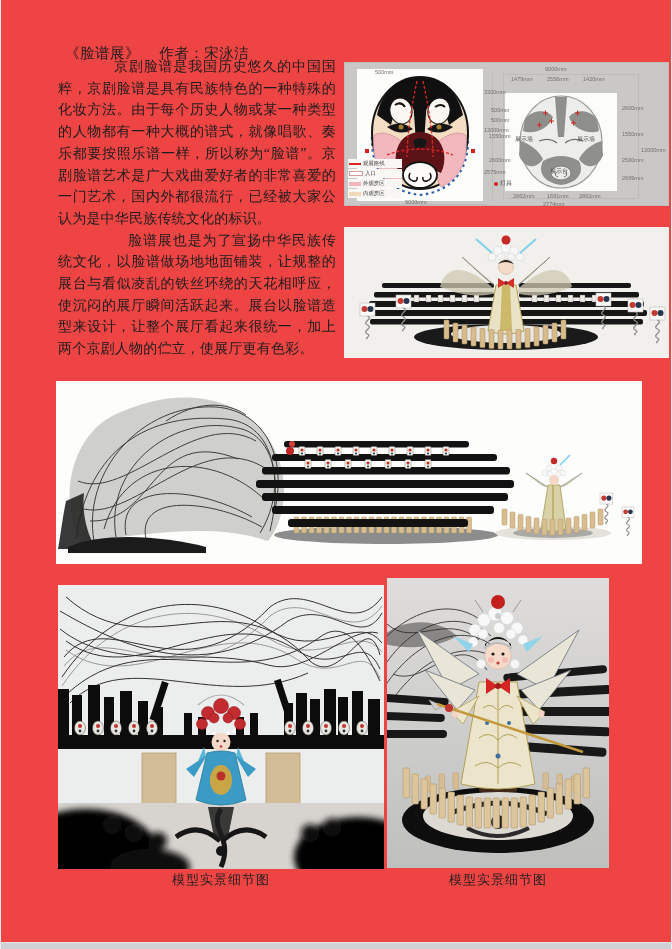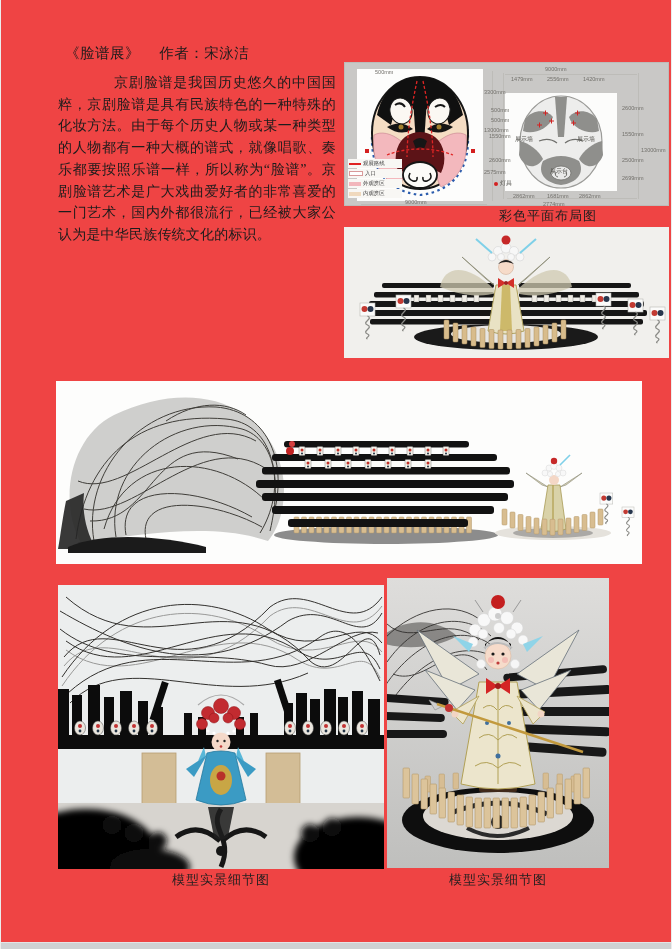--- a/index.html
+++ b/index.html
@@ -1,20 +1,20 @@
 <!DOCTYPE html>
 <html><head>
 <meta charset="utf-8">
 <style>
   html,body{margin:0;padding:0;background:#ffffff;}
   .page{position:relative;width:672px;height:949px;background:#ef4444;overflow:hidden;
         box-sizing:border-box;border-left:1px solid #ececec;border-right:1px solid #ececec;
         font-family:"Liberation Serif",serif;color:#1c1c1c;}
   .title{position:absolute;left:64px;top:44px;font-size:14.5px;letter-spacing:0.5px;white-space:nowrap;}
-  .textcol{position:absolute;left:57px;top:72px;width:278px;}
+  .textcol{position:absolute;left:57px;top:56px;width:278px;}
   .textcol p{margin:0;font-size:14px;line-height:21.7px;text-align:justify;letter-spacing:0.2px;}
   .textcol p.p1{text-indent:56px;}
   .textcol p.p2{text-indent:70px;}
   .fig{position:absolute;}
   .cap{position:absolute;font-size:13px;color:#1f1f1f;letter-spacing:1px;}
   .cap.right{text-align:right;}
   .cap.center{text-align:center;}
   
   .plan{background:#c9c8c6;border:1px solid #bdbcb9;box-sizing:border-box;}
   .panel{position:absolute;background:#fdfdfc;}
@@ -36,20 +36,21 @@
 </style>
 </head>
 <body>
 
 <div class="page">
 
   <div class="title">《脸谱展》　 作者：宋泳洁</div>
 
   <div class="textcol">
     <p class="p1">京剧脸谱是我国历史悠久的中国国粹，京剧脸谱是具有民族特色的一种特殊的化妆方法。由于每个历史人物或某一种类型的人物都有一种大概的谱式，就像唱歌、奏乐都要按照乐谱一样，所以称为“脸谱”。京剧脸谱艺术是广大戏曲爱好者的非常喜爱的一门艺术，国内外都很流行，已经被大家公认为是中华民族传统文化的标识。</p>
+    <p class="p2">脸谱展也是为了宣扬中华民族传统文化，以脸谱做场地地面铺装，让规整的展台与看似凌乱的铁丝环绕的天花相呼应，使沉闷的展厅瞬间活跃起来。展台以脸谱造型来设计，让整个展厅看起来很统一，加上两个京剧人物的伫立，使展厅更有色彩。</p>
   </div>
 
   <div class="fig plan" style="left:343px;top:62px;width:325px;height:144px;">
 
     <div class="dline" style="left:158px;top:10px;width:1px;height:126px;"></div>
     <div class="dline" style="left:293px;top:10px;width:1px;height:126px;"></div>
     <div class="dline" style="left:160px;top:11px;width:132px;height:1px;"></div>
     <div class="dline" style="left:162px;top:135px;width:130px;height:1px;"></div>
     <div class="dline" style="left:147px;top:8px;width:1px;height:130px;"></div>
     <div class="dline" style="left:16px;top:141px;width:126px;height:1px;"></div>
@@ -147,21 +148,20 @@
     </div>
     <div class="lrow" style="top:116px;">
       <span class="sw sw-outer"></span>
       <span class="ltext">外观赏区</span>
     </div>
     <div class="lrow" style="top:126px;">
       <span class="sw sw-inner"></span>
       <span class="ltext">内观赏区</span>
     </div>
   </div>
-  <div class="cap right" style="left:343px;top:207px;width:325px;padding-right:72px;box-sizing:border-box;">彩色平面布局图</div>
 
   <div class="fig" style="left:343px;top:227px;width:325px;height:131px;">
     <svg class="photo" viewBox="0 0 325 131" width="325" height="131">
       <defs>
         <rect id="fb2" width="5" height="19" rx="1" fill="#d8bc8c" stroke="#ab8d5c" stroke-width="0.5"></rect>
         <g id="spcube">
           <rect width="15" height="13" fill="#fbfbfa" stroke="#b9b9b4" stroke-width="0.6"></rect>
           <circle cx="4.5" cy="6" r="3" fill="#c23a32"></circle>
             <circle cx="10.5" cy="6" r="3" fill="#27364d"></circle>
           <path d="M7.5,13 C14,16 1,19 7.5,22 C14,25 1,28 7.5,31 C12,33 4,35 7.5,36" fill="none" stroke="#8a8a86" stroke-width="1.3"></path>

